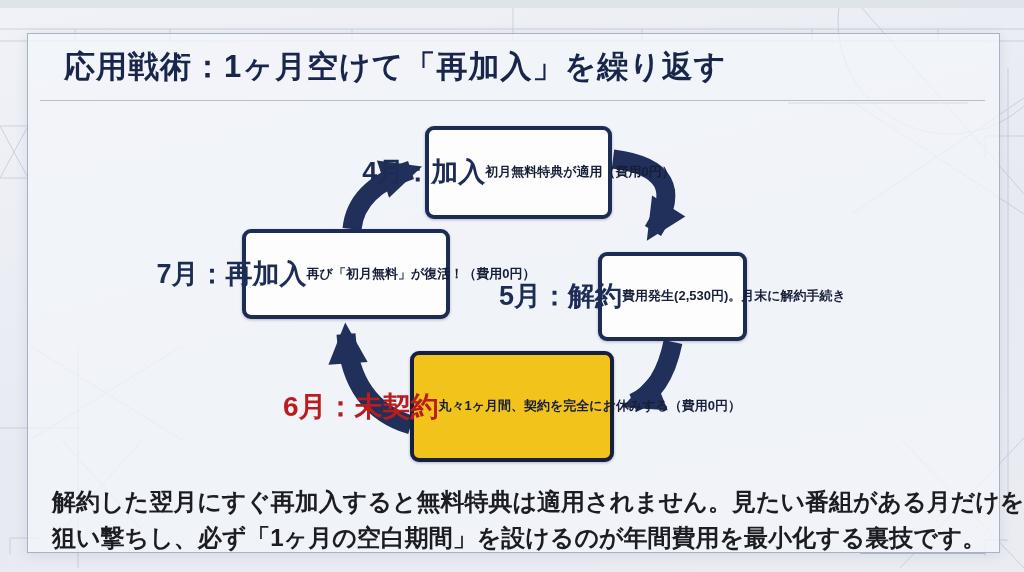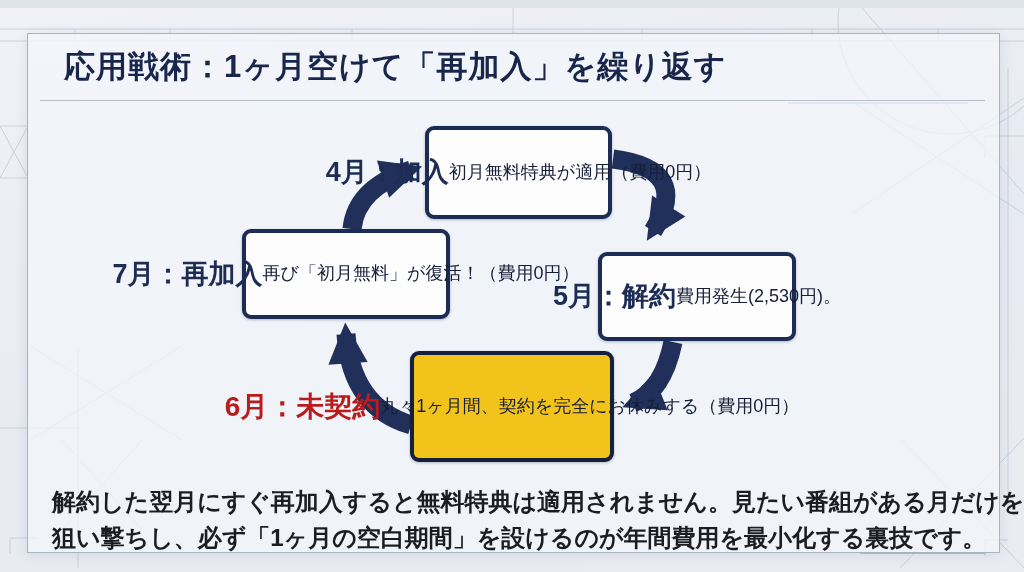--- a/index.html
+++ b/index.html
@@ -29,25 +29,25 @@
   .arrows { position:absolute; left:0; top:0; z-index:2; pointer-events:none; }
   .node {
     position:absolute; z-index:3; box-sizing:border-box;
     border:4px solid var(--navy,#1d2c55); border-radius:9px;
     background:#fdfdfe;
     display:flex; flex-direction:row; align-items:center; justify-content:center;
     text-align:center; padding:2px 4px;
     box-shadow:0 1px 3px rgba(18,28,58,0.28);
   }
   .node .node-title { font-weight:bold; color:var(--navy,#1d2c55); font-size:27px; line-height:1.12; white-space:nowrap; }
-  .node .node-line  { font-weight:normal; color:var(--body-text,#161e38); font-size:18px; line-height:1.3; white-space:nowrap; }
+  .node .node-line  { font-weight:bold; color:var(--body-text,#161e38); font-size:13px; line-height:1.3; white-space:nowrap; }
   .node.highlight { background:var(--yellow,#f2c31b); border-color:#14203c; }
   .node.highlight .node-title { color:#b91c1c; }
   .node-april { left:425px; top:118px; width:187px; height:93px; }
-  .node-may   { left:598px; top:244px; width:198px; height:89px; }
+  .node-may   { left:598px; top:244px; width:149px; height:89px; }
   .node-june  { left:410px; top:343px; width:204px; height:111px; }
   .node-june .node-title { font-size:28px; }
   .node-july  { left:242px; top:221px; width:208px; height:90px; }
   .footer-note {
     position:absolute; left:52px; top:476px; width:920px; z-index:3;
     text-align:right; font-weight:bold; font-size:24px; line-height:1.48;
     color:var(--footer-text,#1c1d22);
   }
   .footer-note .footer-line { white-space:nowrap; }
 </style>
@@ -115,20 +115,21 @@
 
   <div class="node node-april">
     <div class="node-title">4月：加入</div>
     <div class="node-line">初月無料特典が適用</div>
     <div class="node-line">（費用0円）</div>
   </div>
 
   <div class="node node-may">
     <div class="node-title">5月：解約</div>
     <div class="node-line">費用発生(2,530円)。</div>
+    <div class="node-line">月末に解約手続き</div>
   </div>
 
   <div class="node node-june highlight">
     <div class="node-title">6月：未契約</div>
     <div class="node-line">丸々1ヶ月間、契約を</div>
     <div class="node-line">完全にお休みする</div>
     <div class="node-line">（費用0円）</div>
   </div>
 
   <div class="node node-july">

